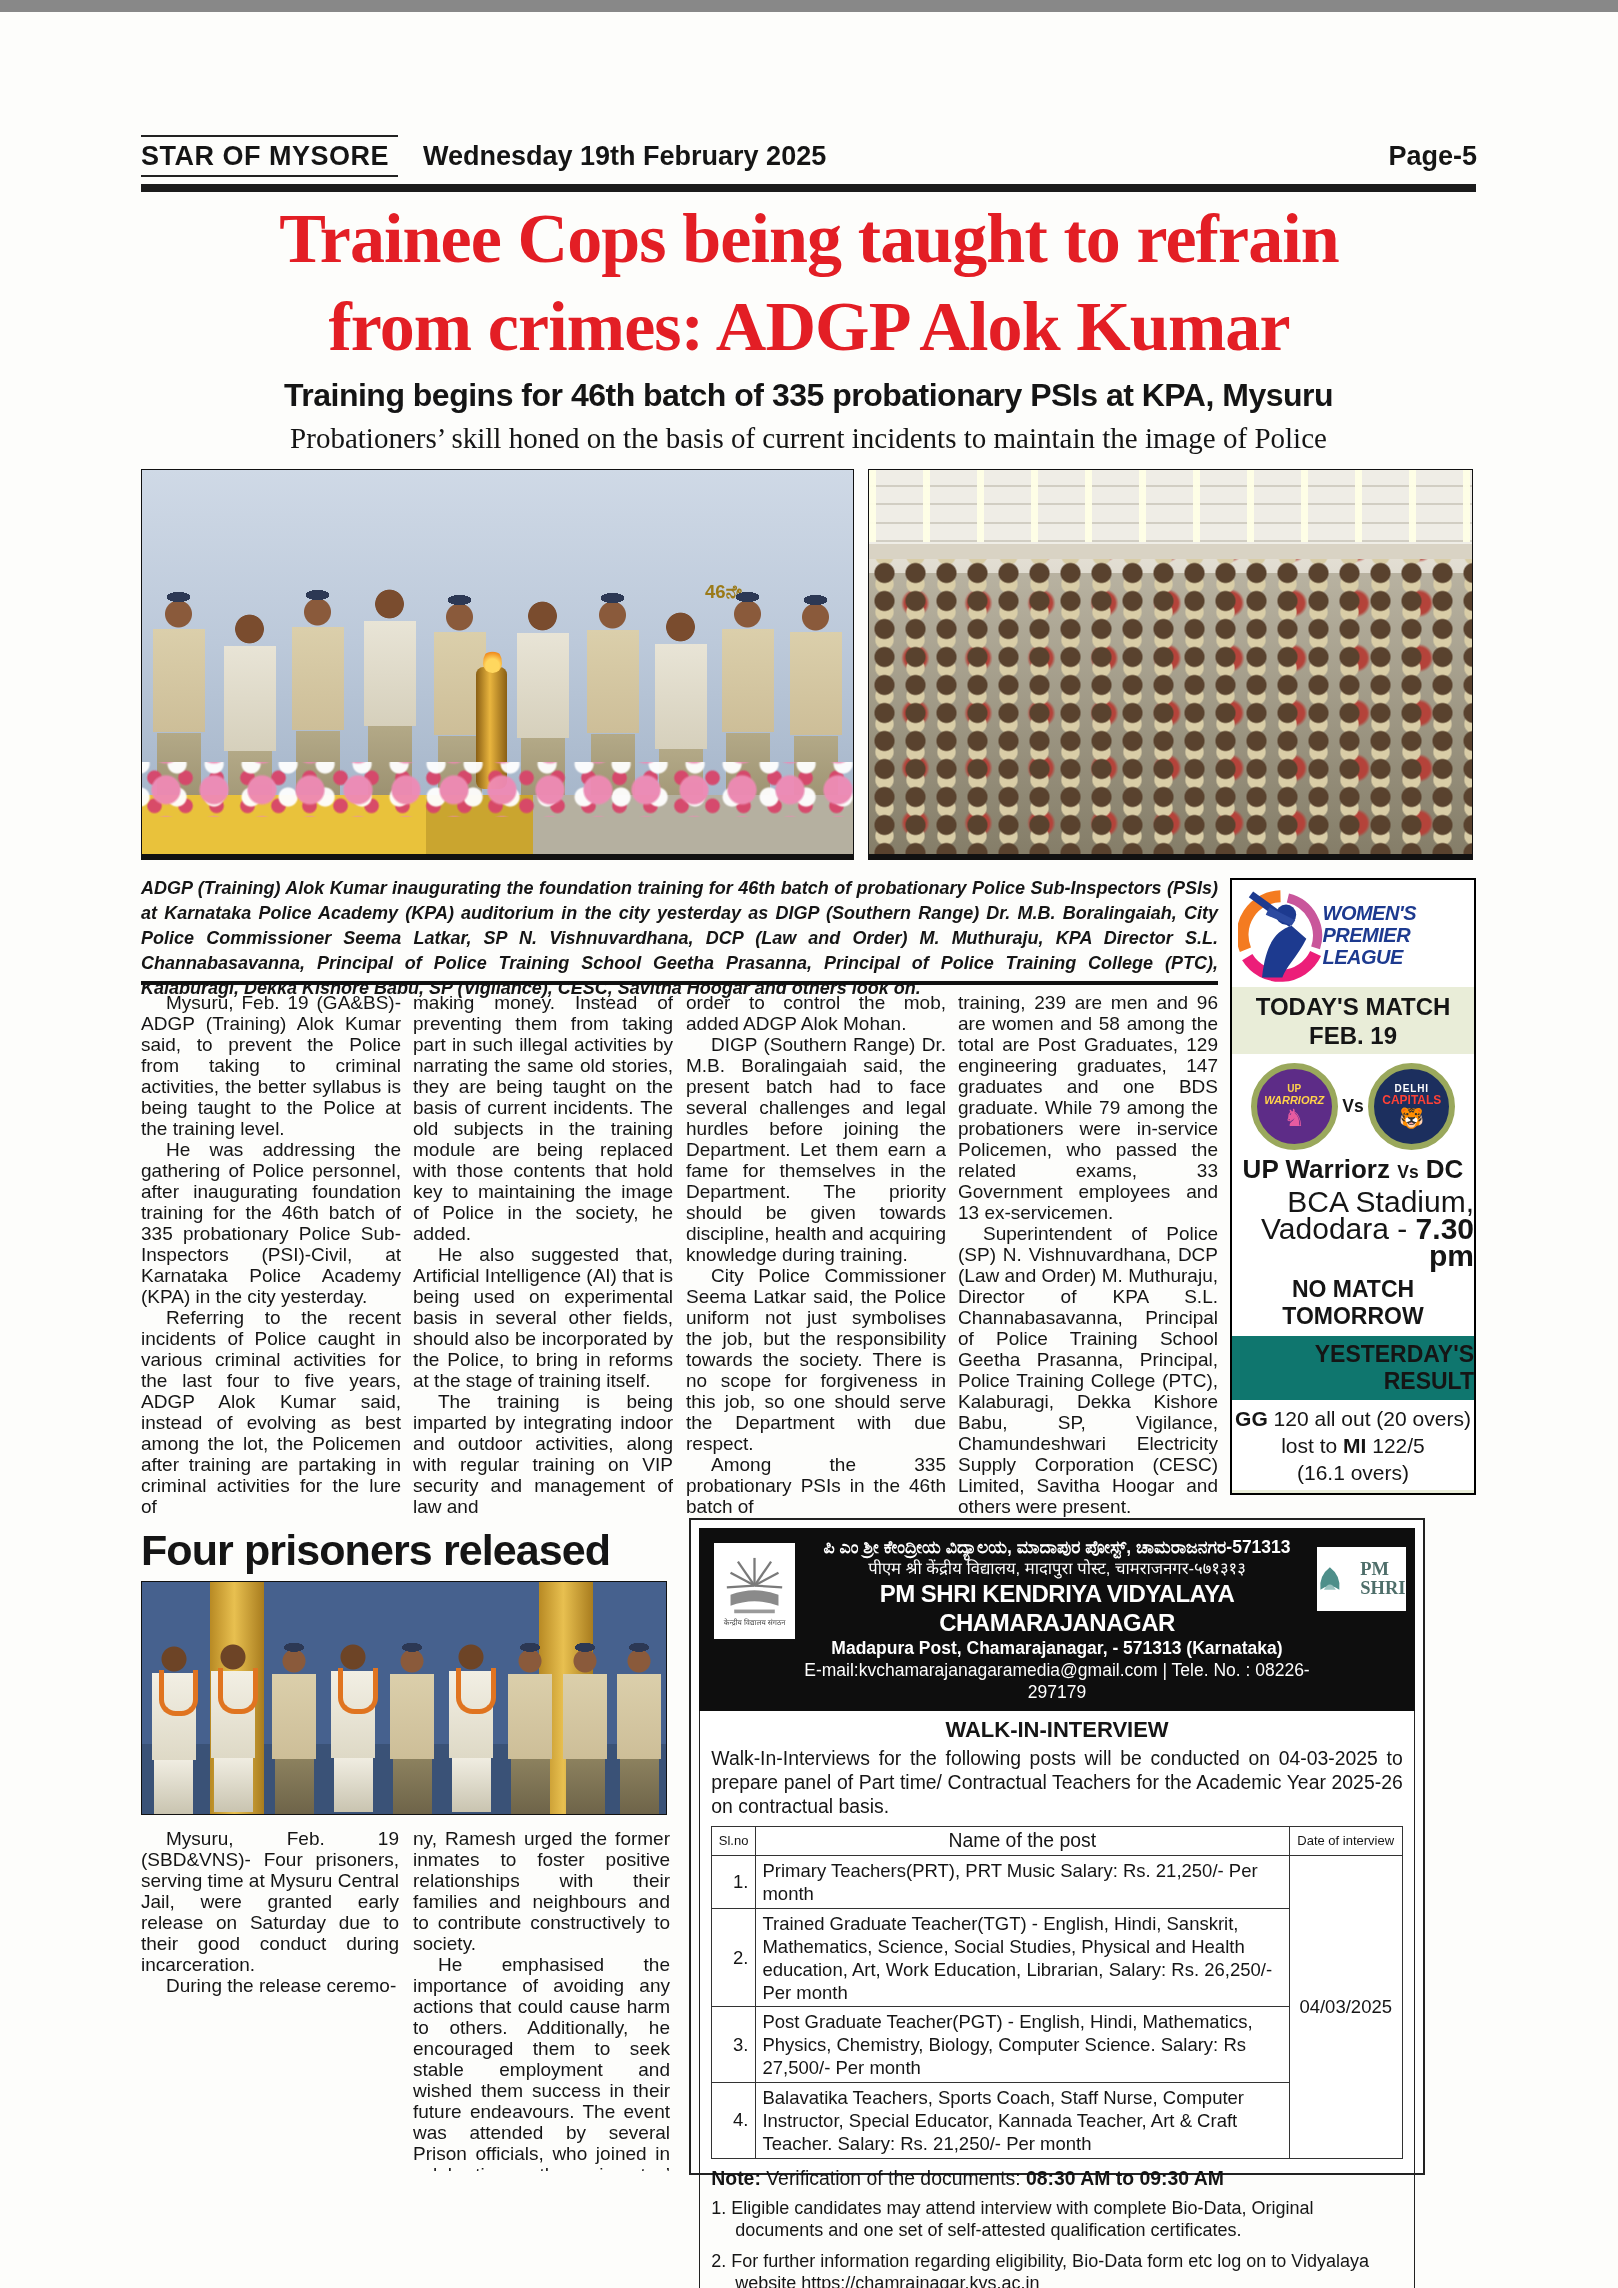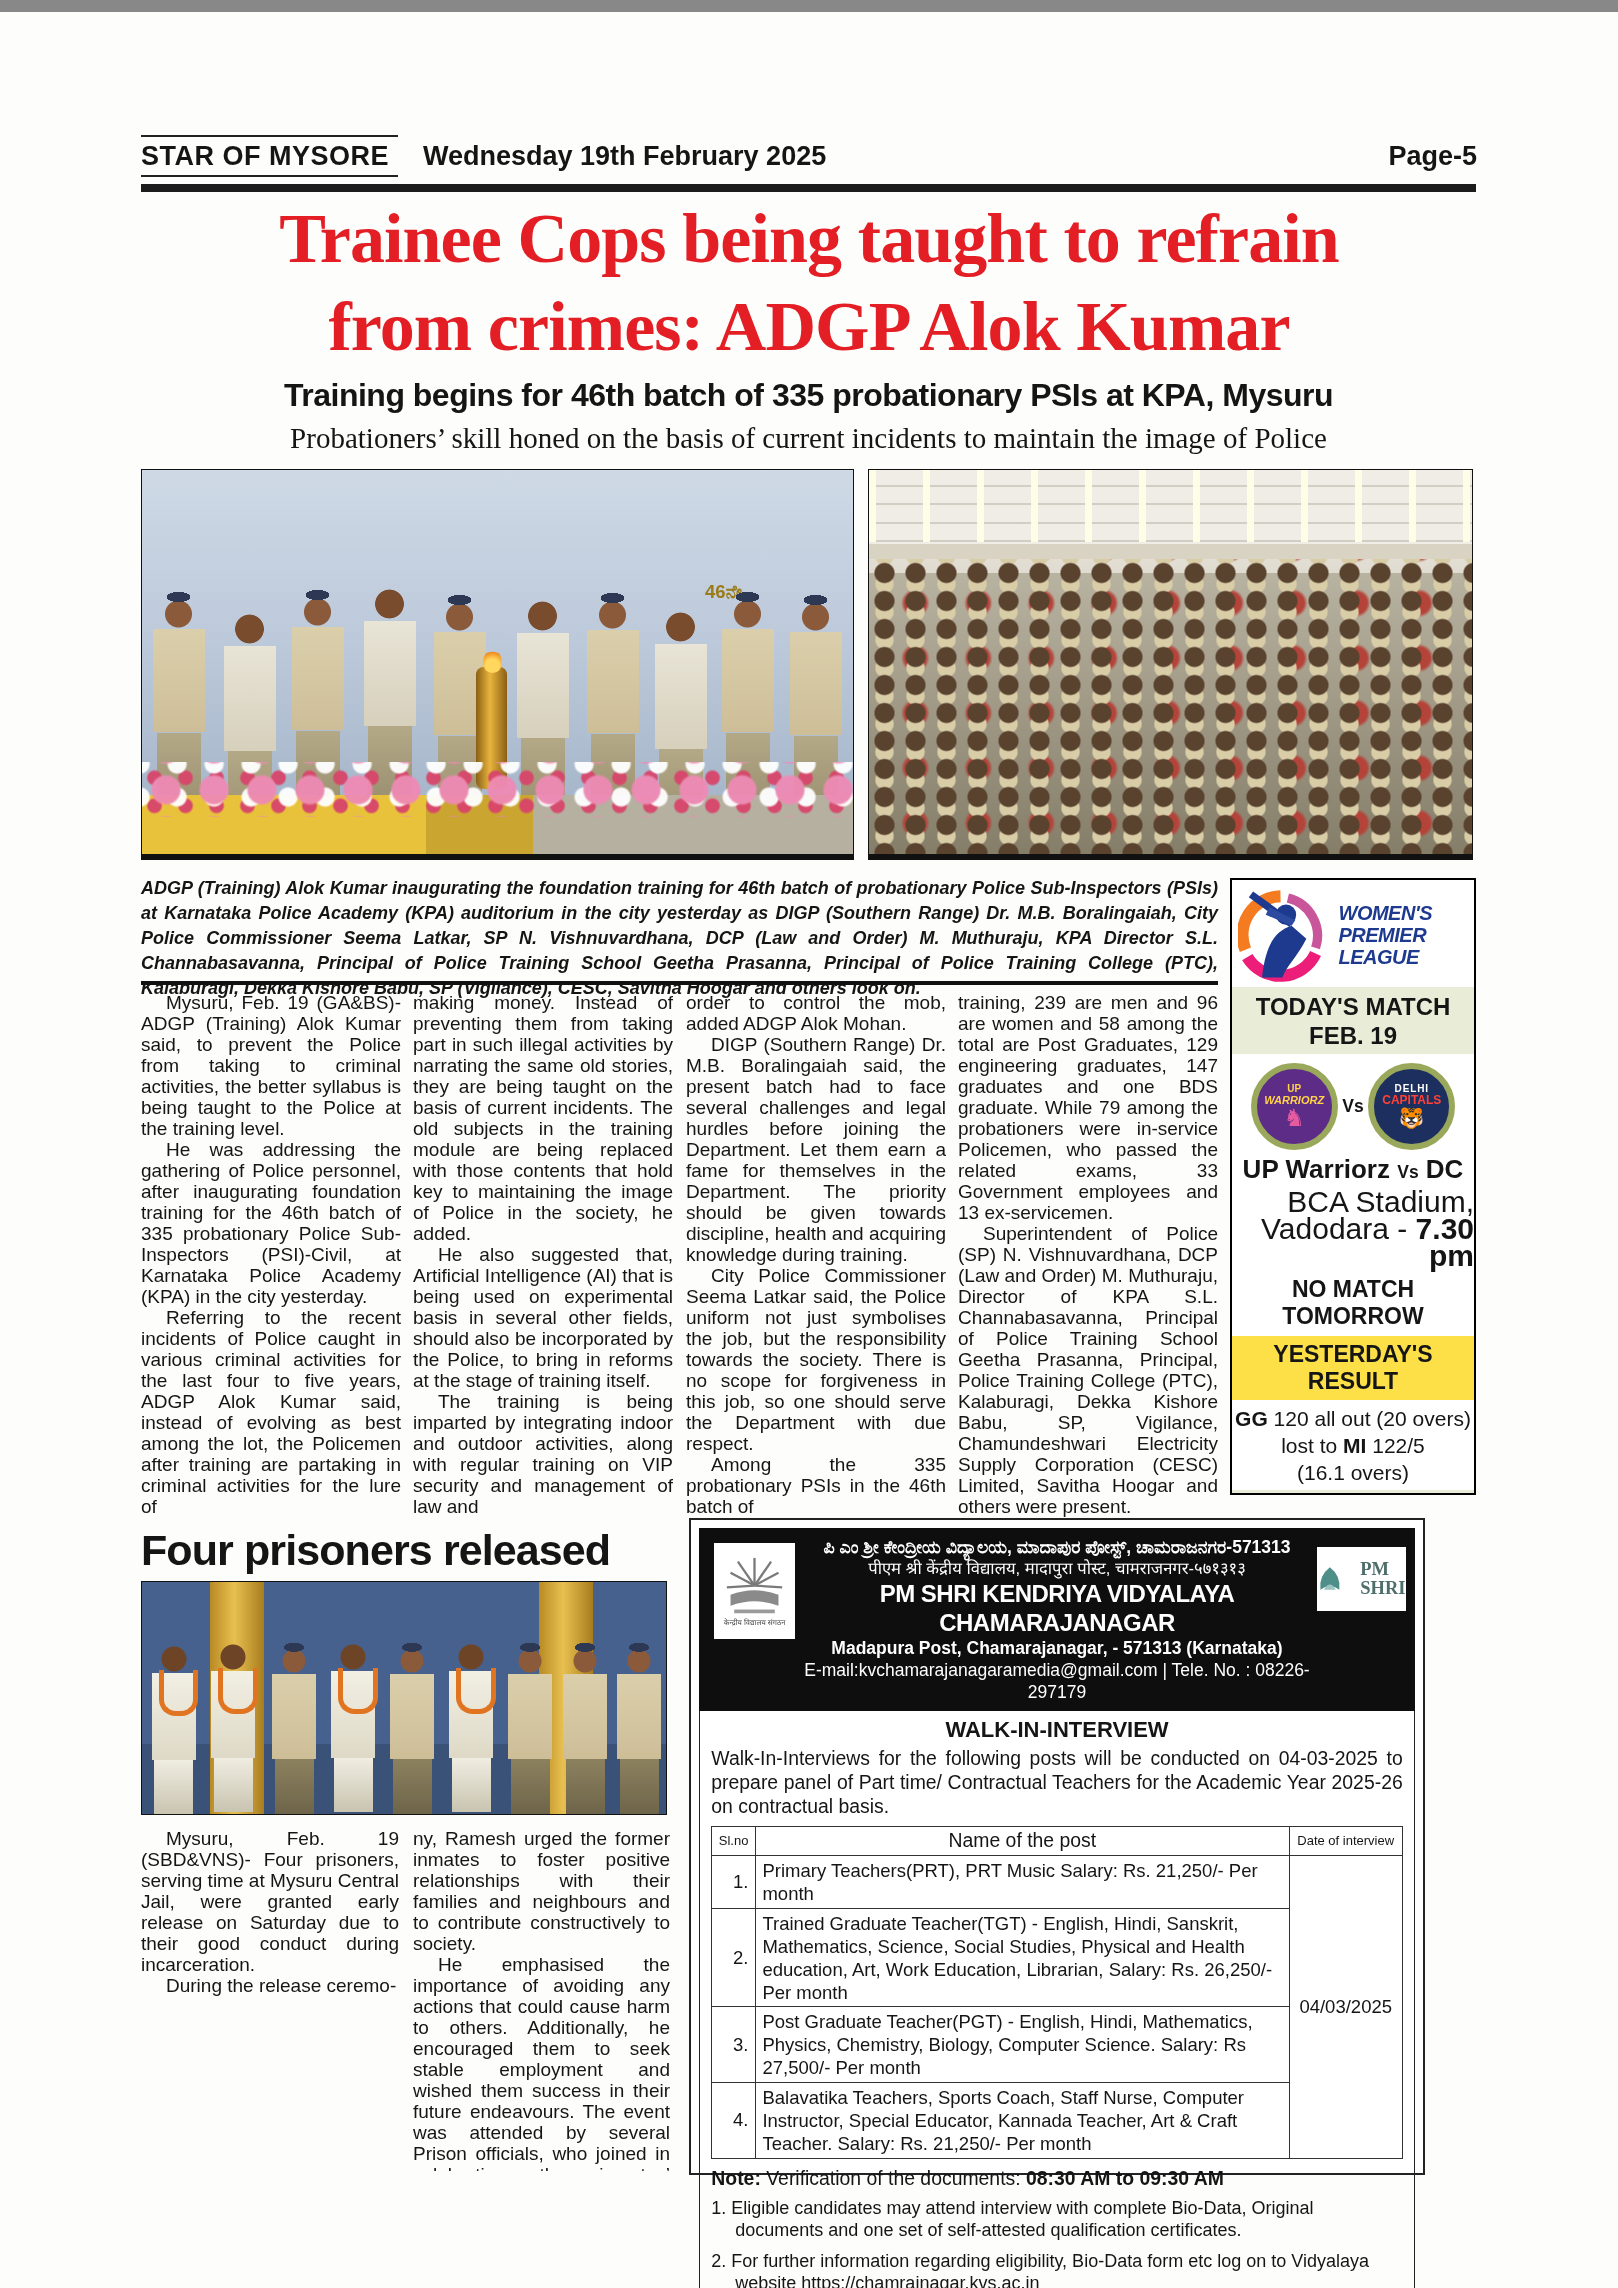--- a/index.html
+++ b/index.html
@@ -58,41 +58,41 @@
   .caption{position:absolute;left:141px;top:864px;width:1077px;font-size:18px;line-height:25px;font-weight:bold;font-style:italic;text-align:justify}
   .caption-rule{position:absolute;left:141px;top:969px;width:1077px;height:3.7px;background:#111}
 
   
   .col{position:absolute;top:980px;width:260px;height:528px;font-size:19px;line-height:21px;text-align:justify;overflow:hidden}
   .col p.ind{text-indent:25px}
   .col-1{left:141px}.col-2{left:413px}.col-3{left:686px}.col-4{left:958px}
 
   
   .wpl{position:absolute;left:1230px;top:866px;width:246px;height:617px;border:2.8px solid #000;background:#fff;overflow:hidden}
-  .wpl-logo-row{display:flex;align-items:center;gap:16px;padding:6.5px 3.7px 4.6px 5.5px}
+  .wpl-logo-row{display:flex;align-items:center;gap:0;padding:6.5px 3.7px 4.6px 5.5px}
   .wpl-wordmark{font-size:20px;line-height:22px;font-weight:bold;font-style:italic;color:#1d3a8f;letter-spacing:-0.5px}
   .band{background:#e9edd8;text-align:center;font-weight:bold;padding:4.6px 0}
   .band .l1{font-size:24px;line-height:29px}
   .band .l2{font-size:24px;line-height:29px}
   .teams{display:flex;justify-content:center;align-items:center;gap:4.6px;padding:8.3px 0 5.5px}
   .team-circle{width:87px;height:87px;border-radius:50%;border:6.5px solid #9aa85c;display:flex;flex-direction:column;align-items:center;justify-content:center;text-align:center;overflow:hidden}
   .upw{background:#5d2c87}
   .upw .t1{font-size:10px;font-weight:bold;color:#ffd24a;line-height:11px}
   .upw .t2{font-size:11px;font-weight:bold;font-style:italic;color:#ffd24a;line-height:12px}
   .upw .horse{font-size:24px;color:#e65ba0;line-height:24px}
   .dc{background:#1c2f5e}
   .dc .t1{font-size:10px;font-weight:bold;color:#fff;line-height:11px;letter-spacing:0.9px}
   .dc .t2{font-size:12px;font-weight:bold;color:#ff4136;line-height:13px}
   .dc .tiger{font-size:20px;color:#d8453c;line-height:22px}
   .vs-small{font-size:17.5px;font-weight:bold}
   .match-line{text-align:center;font-size:26px;font-weight:bold;line-height:29.5px}
   .match-line .vs{font-size:17.5px}
   .venue{ text-align:right;font-size:30px;line-height:27px}
   .no-match{text-align:center;font-size:23px;font-weight:bold;margin:7.4px 0 6.5px}
-  .result-band{background:#fde047;text-align:center;font-weight:bold;font-size:23px;padding:4.6px 0}
+  .result-band{background:#0f766e;text-align:right;font-weight:bold;font-size:23px;padding:4.6px 0}
   .result-lines{text-align:center;font-size:21px;line-height:27px;padding:5.5px 0 3.7px}
   .live-band{background:#e9edd8;text-align:center;padding:5.5px 0 7.4px}
   .live-band .ll{font-size:21px;line-height:26px}
   .live-band .lb{font-size:20px;line-height:25px;font-weight:bold}
 
   
   .headline2{position:absolute;left:141px;top:1514px;width:535px;font-size:43px;font-weight:bold;letter-spacing:-0.9px}
   .photo-prisoners{position:absolute;left:141px;top:1569px;width:526px;height:234px;border:1.8px solid #111;overflow:hidden;
     background:linear-gradient(180deg,#46618e 0 70%,#3a5277 70%),repeating-linear-gradient(90deg,rgba(255,255,255,.06) 0 3.7px,transparent 3.7px 83px)}
   .pillar{position:absolute;top:0;bottom:0;width:54px;background:linear-gradient(90deg,#b88a24,#e8c050 45%,#a87c1e)}

